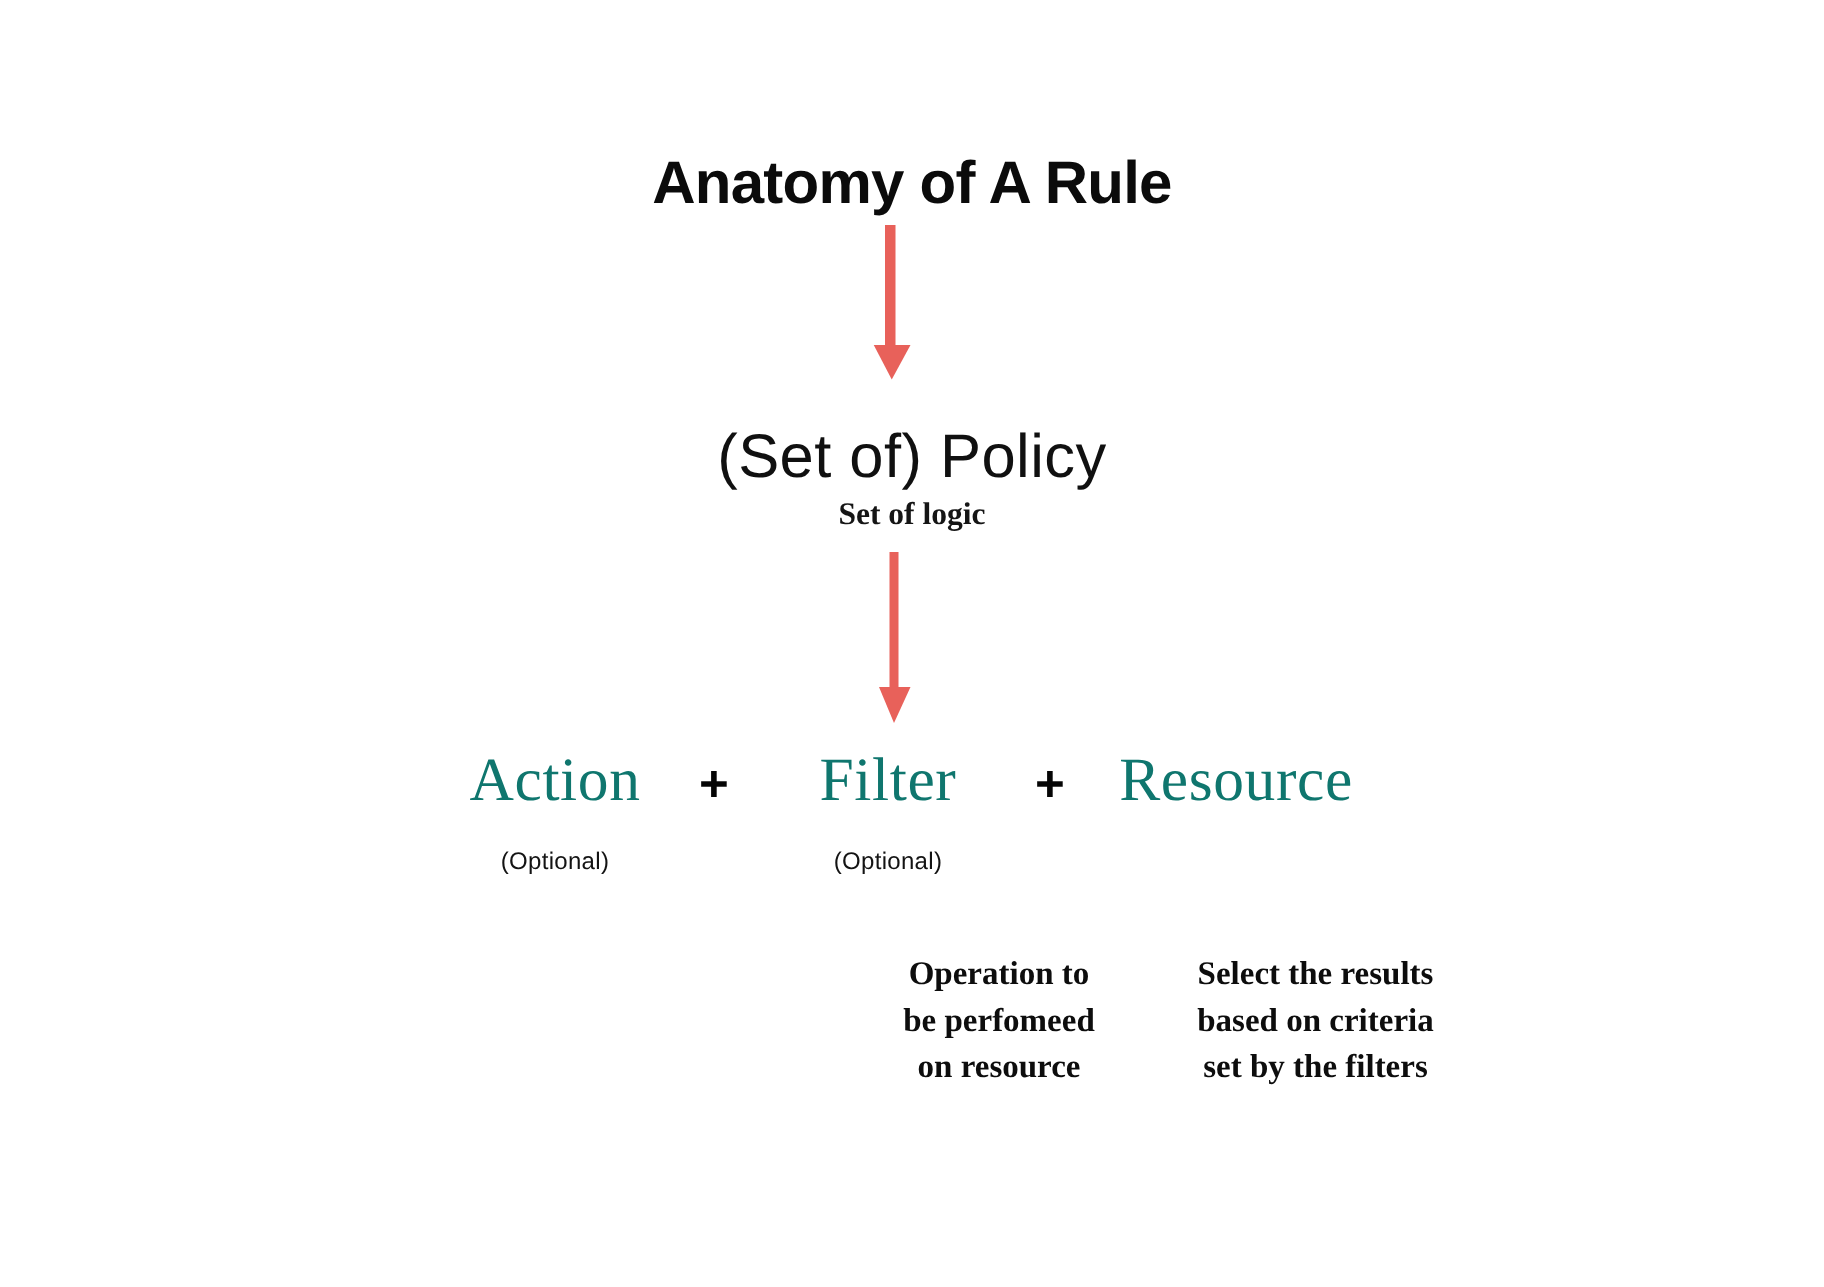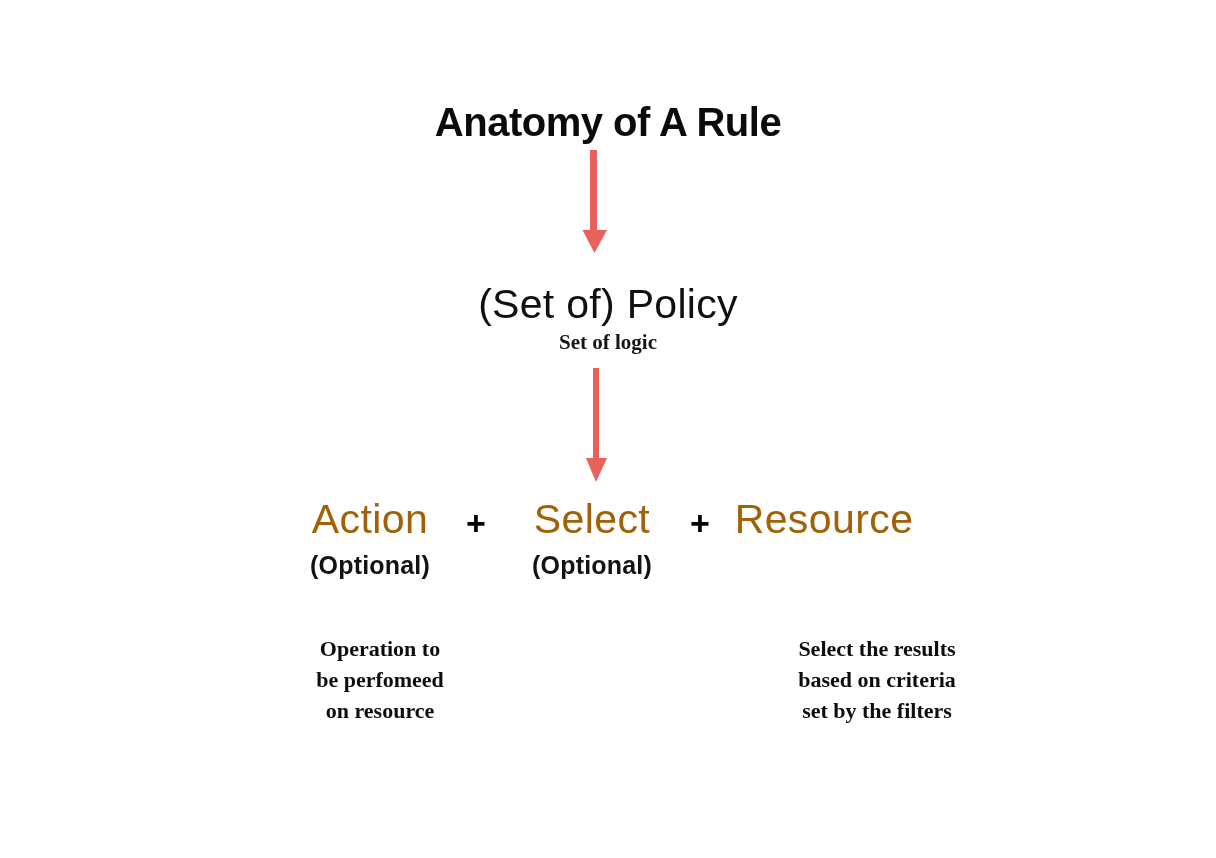--- a/index.html
+++ b/index.html
@@ -87,34 +87,34 @@
     display: flex;
     flex-direction: column;
     align-items: center;
   }
 
   .comp-col.col-action    { width: 160px; }
   .comp-col.col-filter    { width: 160px; margin-left: 14px; }
   .comp-col.col-resource  { width: 196px; margin-left: 4px; }
 
   .comp-name {
-    font-family: Liberation Sans, sans-serif;
+    font-family: Liberation Serif, serif;
     font-weight: 300;
     font-size: 41px;
     letter-spacing: 0.4px;
-    color: #a16207;
+    color: #0f766e;
     line-height: 1.05;
     white-space: nowrap;
   }
 
   .comp-optional {
-    margin-top: 10px;
-    font-family: "Liberation Sans", sans-serif;
-    font-weight: 700;
-    font-size: 25px;
+    margin-top: 25px;
+    font-family: "Liberation Sans", sans-serif;
+    font-weight: 400;
+    font-size: 16px;
     letter-spacing: 0.2px;
     color: #131313;
     white-space: nowrap;
     min-height: 22px;
   }
 
   .comp-optional.empty { visibility: hidden; }
 
   .plus {
     font-family: "Liberation Sans", sans-serif;
@@ -131,21 +131,21 @@
   .plus.plus-2 { margin-left: 6px; }
 
   
   .descriptions {
     position: absolute;
     top: 633px;
     left: 290px;
     width: 700px;
     display: flex;
     flex-direction: row;
-    justify-content: space-between;
+    justify-content: flex-end;
   }
 
   .desc {
     font-family: "Liberation Serif", serif;
     font-weight: bold;
     font-size: 22px;
     line-height: 31px;
     color: #0d0d0d;
     text-align: center;
   }
@@ -185,21 +185,21 @@
   <div class="components">
 
     <div class="comp-col col-action">
       <div class="comp-name">Action</div>
       <div class="comp-optional">(Optional)</div>
     </div>
 
     <div class="plus plus-1">+</div>
 
     <div class="comp-col col-filter">
-      <div class="comp-name">Select</div>
+      <div class="comp-name">Filter</div>
       <div class="comp-optional">(Optional)</div>
     </div>
 
     <div class="plus plus-2">+</div>
 
     <div class="comp-col col-resource">
       <div class="comp-name">Resource</div>
       <div class="comp-optional empty"></div>
     </div>
 

